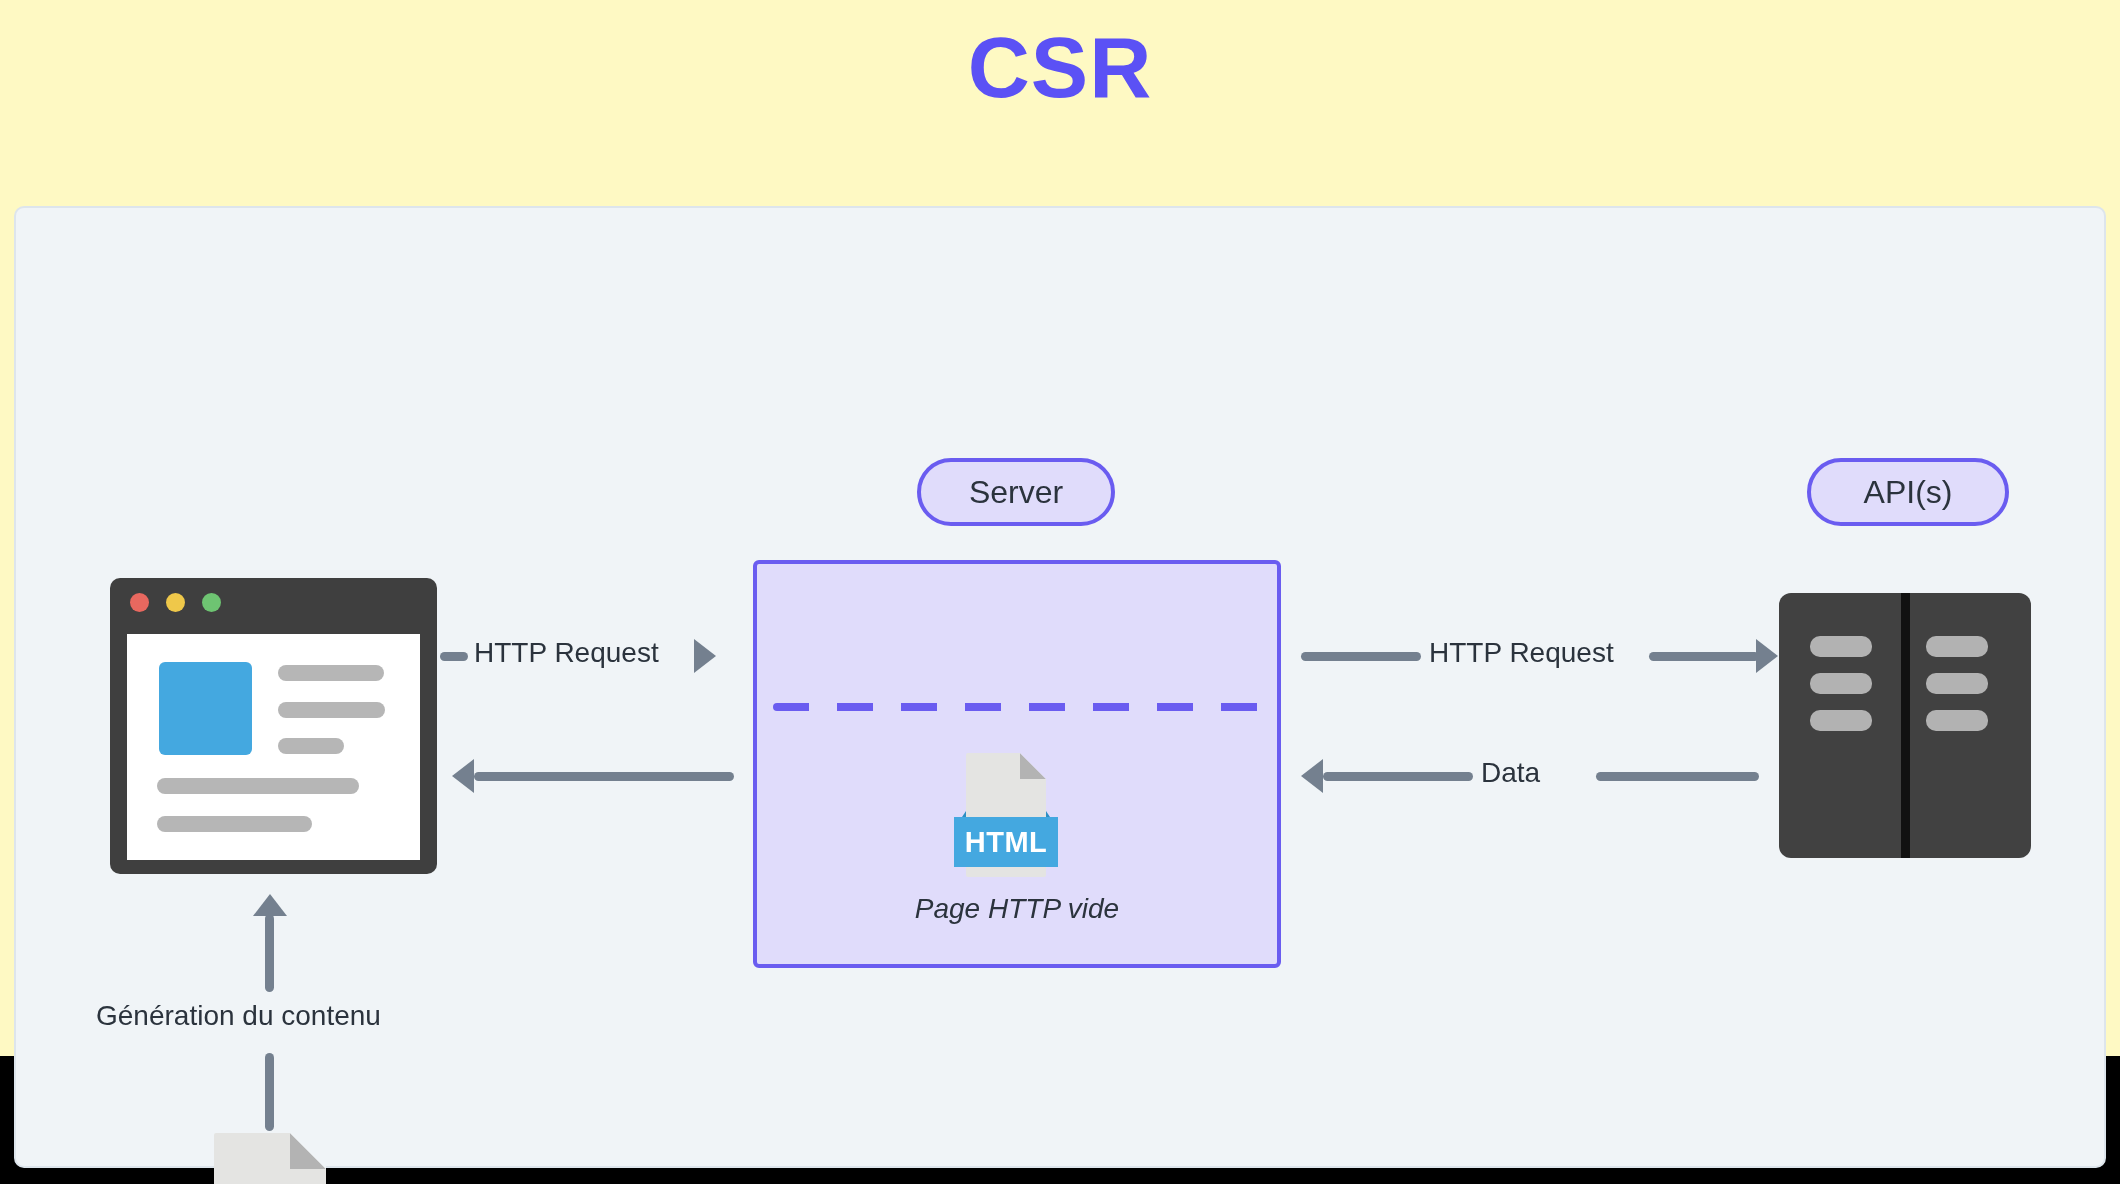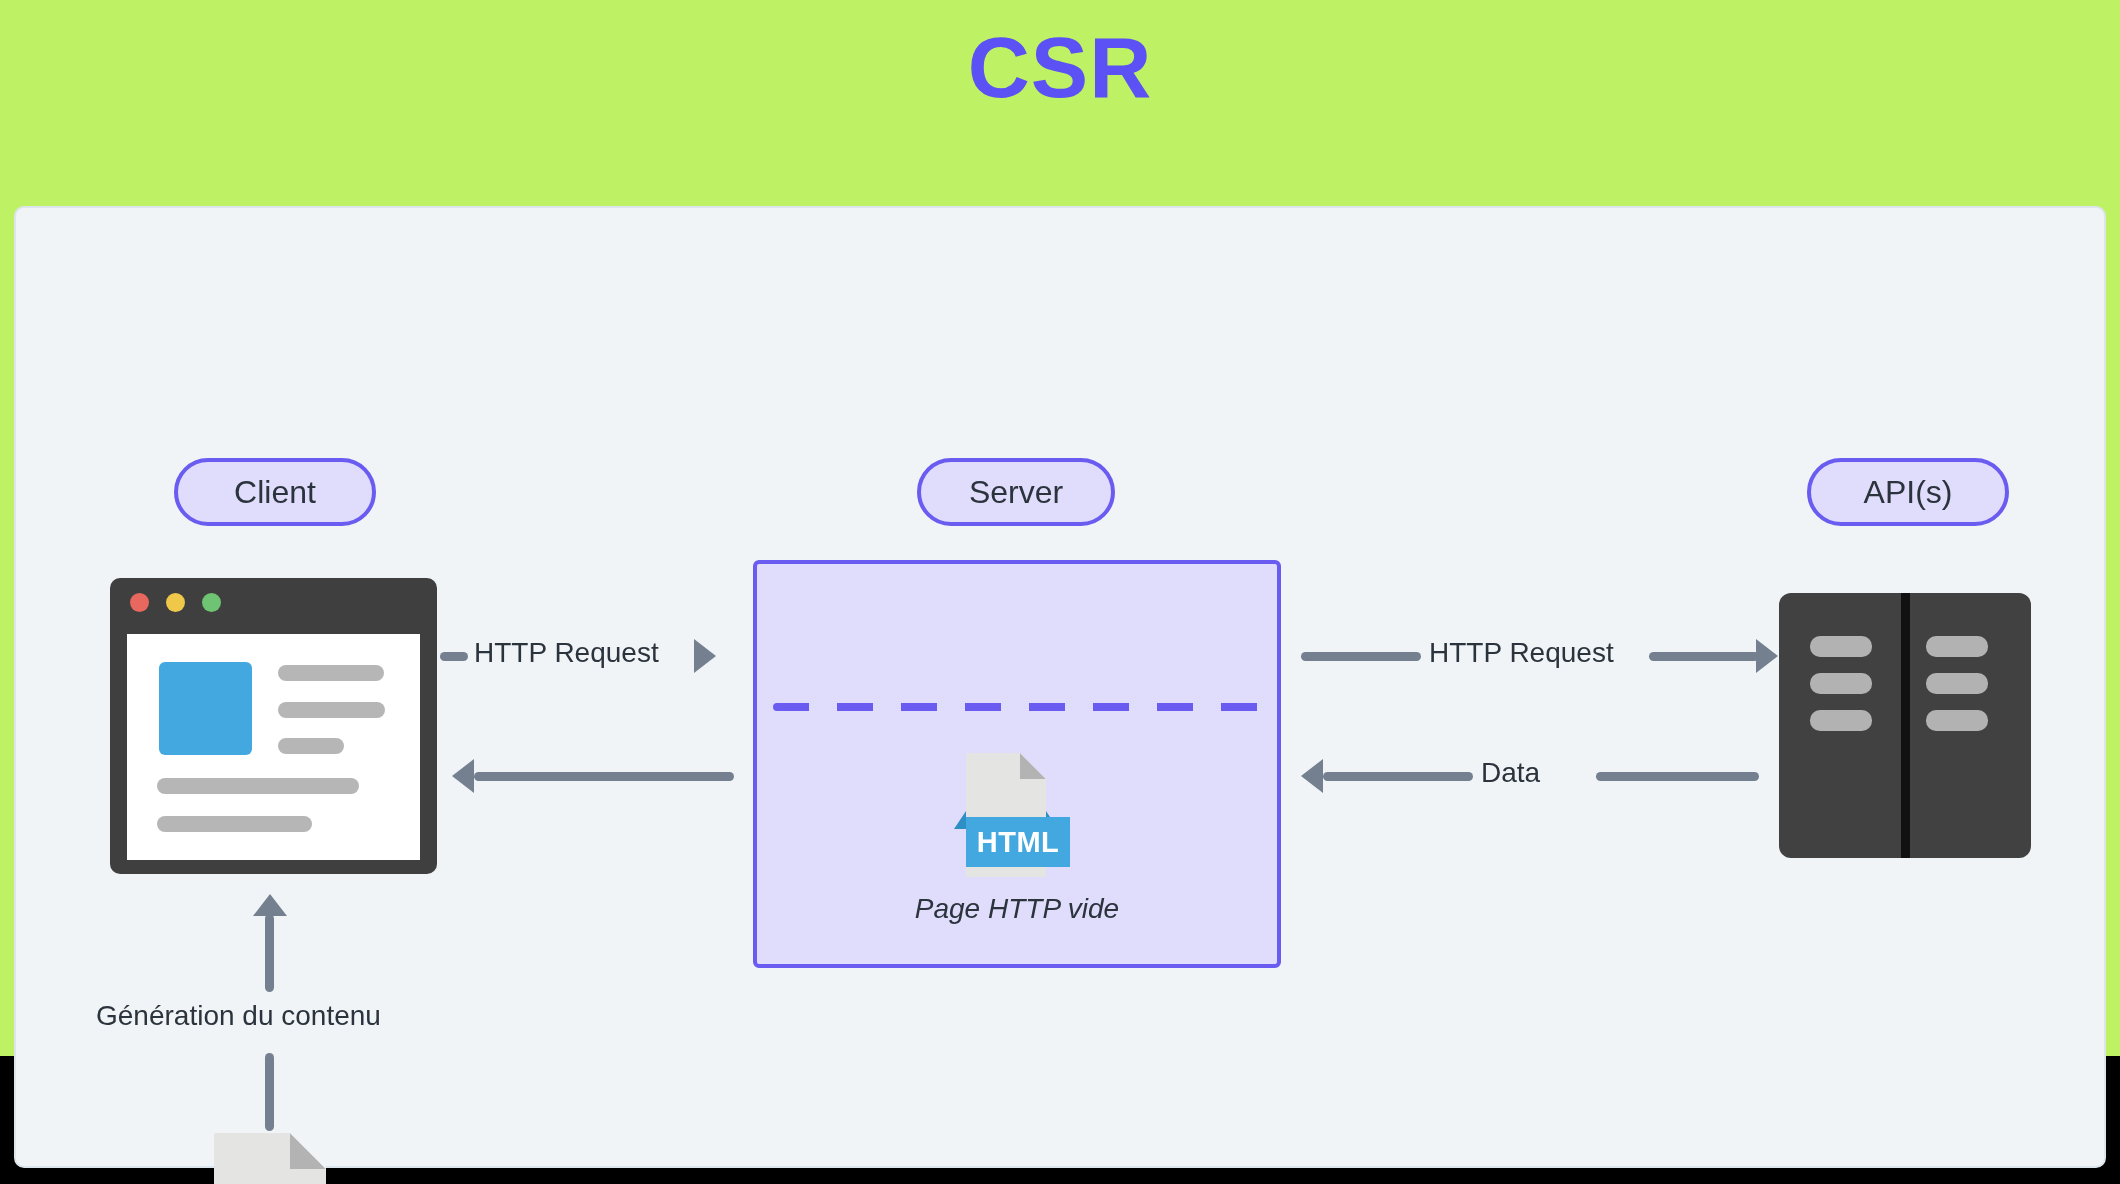--- a/index.html
+++ b/index.html
@@ -10,21 +10,21 @@
   body {
     width: 2120px;
     height: 1184px;
     overflow: hidden;
     font-family: "Liberation Sans", "DejaVu Sans", sans-serif;
   }
   #stage {
     position: relative;
     width: 2120px;
     height: 1056px;
-    background: #bef264;
+    background: #fef9c3;
   }
 
   
   #title {
     position: absolute;
     left: 0;
     top: 22px;
     width: 2120px;
     text-align: center;
     font-size: 86px;
@@ -175,21 +175,21 @@
   }
   .file-wing-l, .file-wing-r {
     position: absolute;
     top: 58px;
     width: 12px; height: 18px;
   }
   .file-wing-l { left: 0; }
   .file-wing-r { right: 0; }
   .file-band {
     position: absolute;
-    left: 12px; top: 64px;
+    left: 0; top: 64px;
     width: 104px; height: 50px;
     display: flex;
     align-items: center;
     justify-content: center;
     color: #ffffff;
     font-weight: 700;
     letter-spacing: 0.5px;
   }
 
   
@@ -312,23 +312,20 @@
 </style>
 </head>
 <body>
 
 <div id="stage">
 
   <div id="title">CSR</div>
 
   <div id="panel">
 
-    <div class="pill" id="pill-client">
-      <span>Client</span>
-    </div>
     <div class="pill" id="pill-api">
       <span>API(s)</span>
     </div>
     <div class="pill" id="pill-server">
       <span>Server</span>
     </div>
 
     <div id="browser">
       <div id="browser-bar">
         <span class="dot red"></span>

